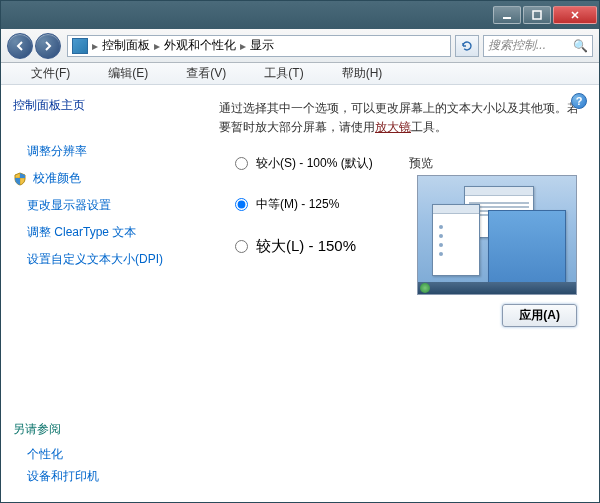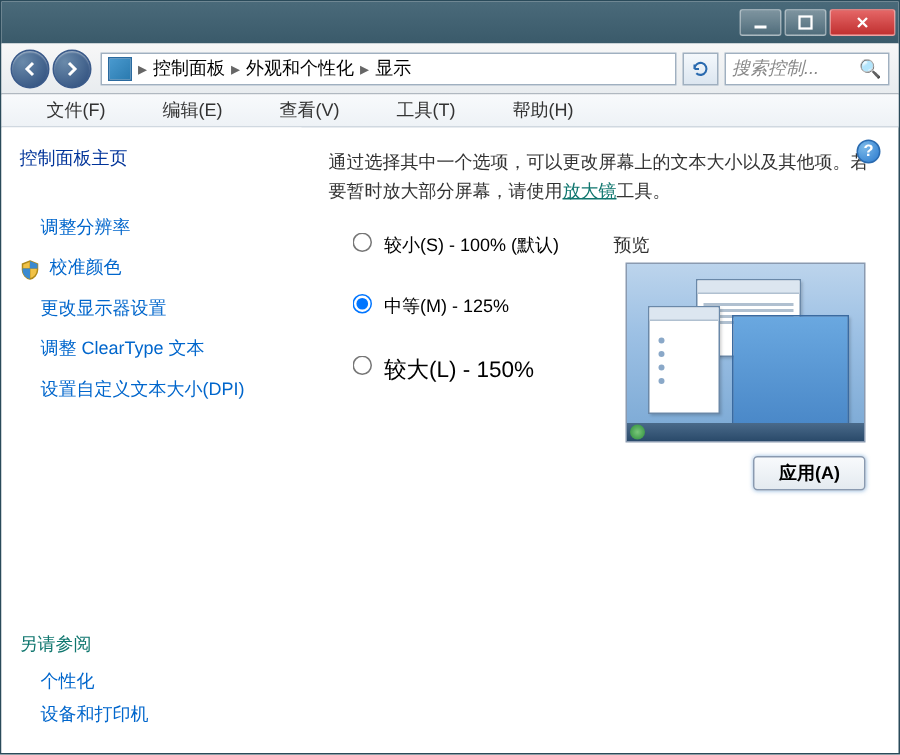--- a/index.html
+++ b/index.html
@@ -37,24 +37,24 @@
   .side-link { color: #0066cc; margin: 5px 0 5px 14px; display:flex; align-items:center; gap:6px; }
   .side-shield { width:14px; height:14px; display:inline-block; }
   .side-bottom { margin-top:auto; padding-top:10px; }
   .side-bottom .heading { color:#0f766e; margin-bottom:8px; }
   .side-bottom a { display:block; color:#0066cc; margin:5px 0 5px 14px; }
   
   .main { flex: 1; padding: 14px 18px 12px 18px; position: relative; }
   .help-icon { position:absolute; top:8px; right:12px; width:16px; height:16px; border-radius:50%; background:radial-gradient(circle at 30% 30%,#7ab8e8,#2a7acf); color:#fff; font-size:11px; font-weight:bold; display:flex; align-items:center; justify-content:center; border:1px solid #2a6aaf; }
   .main h1 { color: #003399; font-size: 13px; font-weight: normal; margin-bottom: 10px; }
   .main p.desc { color: #333; line-height: 1.6; margin-bottom: 18px; }
-  .main p.desc a { color: #0f766e; text-decoration: underline; }
+  .main p.desc a { color: #7f1d1d; text-decoration: underline; }
   
   .options { position: relative; }
-  .opt-row { display:flex; align-items:flex-start; margin: 16px 0 24px 16px; gap:8px; color:#000; }
+  .opt-row { display:flex; align-items:center; margin: 16px 0 24px 16px; gap:8px; color:#000; }
   .opt-row input[type=radio] { width:13px; height:13px; }
   .preview-label { position:absolute; top:0; left:190px; color:#333; }
   .preview-box { position:absolute; top:20px; right:4px; width:160px; height:120px; border:1px solid #8a9ab0; background:linear-gradient(to bottom,#bcd4ec 0%,#9cc0e4 40%,#7aa8d4 100%); overflow:hidden; }
   .pv-win { position:absolute; background:#fff; border:1px solid #6a88a8; box-shadow:1px 1px 2px rgba(0,0,0,0.2); }
   .pv-w1 { top:10px; left:46px; width:70px; height:52px; }
   .pv-w1::before { content:""; display:block; height:8px; background:#dce6f0; border-bottom:1px solid #b0c0d0; }
   .pv-w1 .lines { padding:4px; }
   .pv-w1 .lines span { display:block; height:2px; background:#b0c0d0; margin:2px 0; }
   .pv-w2 { top:28px; left:14px; width:48px; height:72px; }
   .pv-w2::before { content:""; display:block; height:8px; background:#dce6f0; border-bottom:1px solid #b0c0d0; }
@@ -132,21 +132,21 @@
     <span class="menuitem">工具(T)</span>
     <span class="menuitem">帮助(H)</span>
   </div>
 
   <div class="content">
     <div class="sidebar">
       <a class="side-head">控制面板主页</a>
       <div class="side-link">
           <span>调整分辨率</span>
         </div>
-      <div class="side-link" style="margin-left:0;align-items:flex-end;">
+      <div class="side-link" style="margin-left:0;">
         <svg class="side-shield" viewBox="0 0 14 14">
             <path d="M7 1 L12 3 V7 C12 10 9.5 12.5 7 13 C4.5 12.5 2 10 2 7 V3 Z" fill="#f1c246" stroke="#b08a1a"></path>
             <path d="M7 1 L7 13" stroke="#b08a1a" stroke-width="0.5"></path>
             <path d="M2 6 L12 6" stroke="#b08a1a" stroke-width="0.5"></path>
             <path d="M7 1 L12 3 V6 H7 Z" fill="#3a8ad0"></path>
             <path d="M2 6 H7 V13 C4.5 12.5 2 10 2 7 Z" fill="#3a8ad0"></path>
           </svg>
         <span>校准颜色</span>
       </div>
       <div class="side-link">

